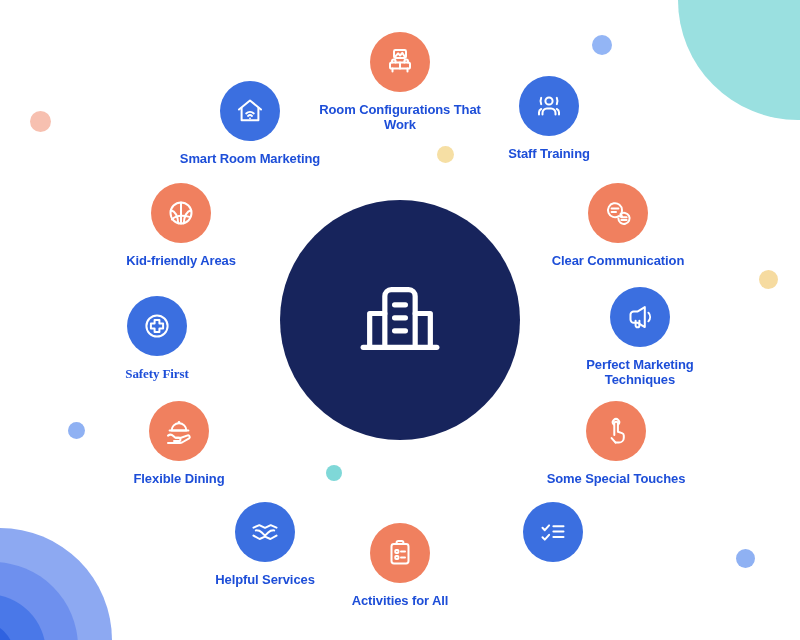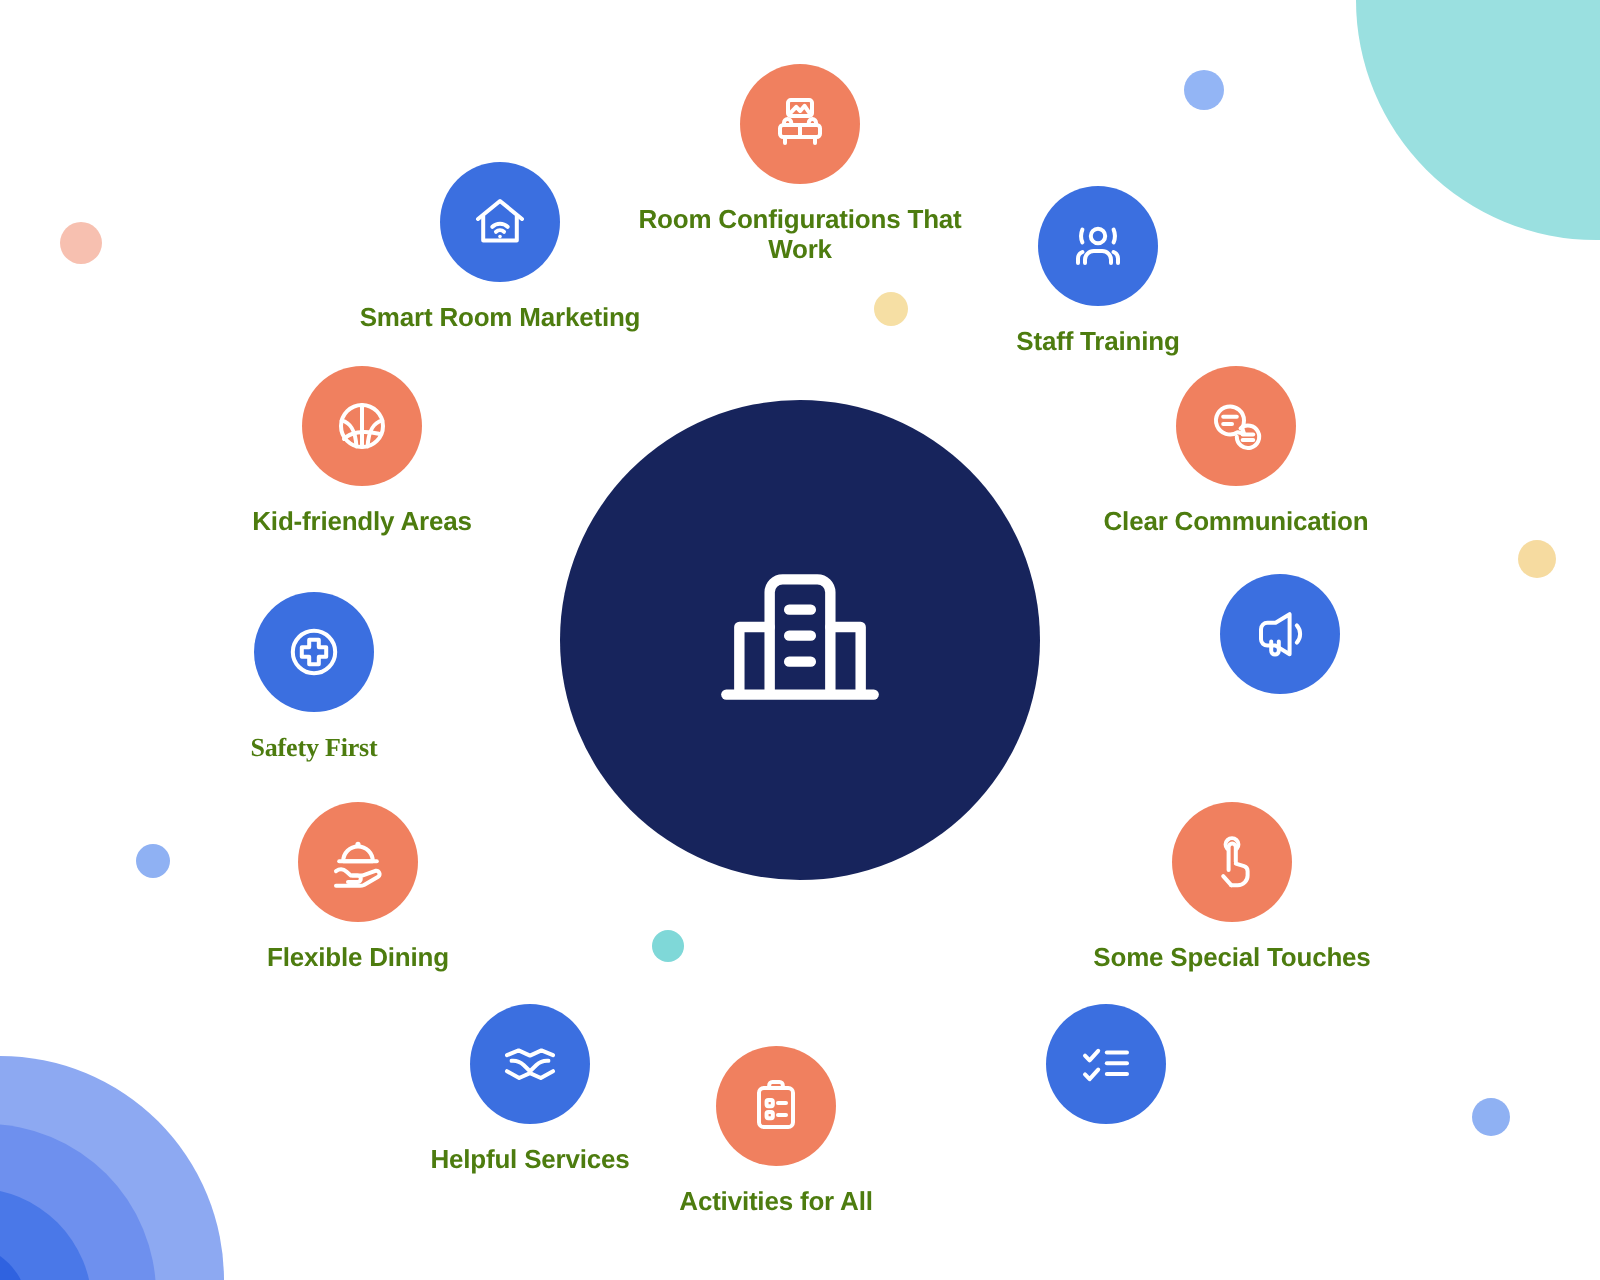--- a/index.html
+++ b/index.html
@@ -57,21 +57,21 @@
     display: flex;
     align-items: center;
     justify-content: center;
     flex: 0 0 auto;
   }
   .node .bubble svg { display: block; }
   .node .caption {
     margin-top: 10px;
     font-size: 13px;
     font-weight: bold;
-    color: #4d7c0f;
+    color: #1d4ed8;
     text-align: center;
     line-height: 1.17;
     letter-spacing: -0.1px;
     white-space: pre-line;
   }
   .blue   { background: #3b6fe0; }
   .coral  { background: #f0805f; }
 </style>
 </head>
 <body>
@@ -133,21 +133,21 @@
               <path d="M5 14.5L16 5.5l11 9"></path>
               <path d="M7.6 13v12.2h16.8V13"></path>
               <path d="M12.2 18.4a5.6 5.6 0 0 1 7.6 0"></path>
               <path d="M14 20.9a3 3 0 0 1 4 0"></path>
               <circle cx="16" cy="23.3" r="0.9" fill="#ffffff" stroke="none"></circle>
             </svg>
           </span>
         </div>
         <div class="caption">Smart Room Marketing</div>
       </div>
-      <div class="node" style="left: 469px; top: 93px; width: 160px;">
+      <div class="node" style="left: 469px; top: 76px; width: 160px;">
         <div class="bubble blue">
           <span>
             <svg width="32" height="32" viewBox="0 0 32 32" fill="none" stroke="#ffffff" stroke-width="2" stroke-linecap="round" stroke-linejoin="round">
               <circle cx="16" cy="11" r="3.6"></circle>
               <path d="M8.2 14.2a8.2 8.2 0 0 1 0-6.4"></path>
               <path d="M23.8 7.8a8.2 8.2 0 0 1 0 6.4"></path>
               <path d="M9.5 24.5v-1.6a4.4 4.4 0 0 1 4.4-4.4h4.2a4.4 4.4 0 0 1 4.4 4.4v1.6"></path>
               <path d="M6 24.5v-2.2a3.6 3.6 0 0 1 2.2-3.3"></path>
               <path d="M26 24.5v-2.2a3.6 3.6 0 0 0-2.2-3.3"></path>
             </svg>
@@ -198,20 +198,22 @@
       <div class="node" style="left: 560px; top: 287px; width: 160px;">
         <div class="bubble blue">
           <span>
             <svg width="32" height="32" viewBox="0 0 32 32" fill="none" stroke="#ffffff" stroke-width="2" stroke-linecap="round" stroke-linejoin="round">
               <path d="M6.5 13.6a3.2 3.2 0 0 1 3.2-3.2h4.1l7-4.3v20l-7-4.3H9.7a3.2 3.2 0 0 1-3.2-3.2z"></path>
               <path d="M11.6 19.8v4.6a1.9 1.9 0 0 0 3.8 0v-4.6"></path>
               <path d="M24.4 11.7a6.4 6.4 0 0 1 0 8.6"></path>
             </svg>
           </span>
         </div>
+        <div class="caption">Perfect Marketing
+Techniques</div>
       </div>
       <div class="node" style="left: 99px; top: 401px; width: 160px;">
         <div class="bubble coral">
           <span>
             <svg width="32" height="32" viewBox="0 0 32 32" fill="none" stroke="#ffffff" stroke-width="2" stroke-linecap="round" stroke-linejoin="round">
               <circle cx="16" cy="7.2" r="1.3" fill="#ffffff" stroke="none"></circle>
               <path d="M8.6 15.6a7.4 7.4 0 0 1 14.8 0z"></path>
               <line x1="6.6" y1="15.6" x2="25.4" y2="15.6"></line>
               <path d="M5 20.6c1.9-1.4 3.8-1.1 5.3.3l2.1 1.9h3.4a1.6 1.6 0 0 1 0 3.2H11"></path>
               <path d="M13.2 22.8h4.9l6.6-2.4a1.7 1.7 0 0 1 1.4 3L19 27.5a5 5 0 0 1-2 .4H5"></path>
@@ -251,21 +253,21 @@
             <svg width="32" height="32" viewBox="0 0 32 32" fill="none" stroke="#ffffff" stroke-width="2" stroke-linecap="round" stroke-linejoin="round">
               <path d="M5.5 11.8l2.3 2.4 4.3-4.8"></path>
               <path d="M5.5 21.2l2.3 2.4 4.3-4.8"></path>
               <line x1="16.4" y1="10.2" x2="26.5" y2="10.2"></line>
               <line x1="16.4" y1="15.6" x2="26.5" y2="15.6"></line>
               <line x1="16.4" y1="21" x2="26.5" y2="21"></line>
             </svg>
           </span>
         </div>
       </div>
-      <div class="node" style="left: 308px; top: 523px; width: 160px; align-items: center;">
+      <div class="node" style="left: 320px; top: 523px; width: 160px; align-items: center;">
         <div class="bubble coral">
           <span>
             <svg width="32" height="32" viewBox="0 0 32 32" fill="none" stroke="#ffffff" stroke-width="2" stroke-linecap="round" stroke-linejoin="round">
               <rect x="7.5" y="7" width="17" height="19.5" rx="2.4"></rect>
               <path d="M12.6 7V5.6a1.6 1.6 0 0 1 1.6-1.6h3.6a1.6 1.6 0 0 1 1.6 1.6V7"></path>
               <rect x="11.3" y="13" width="3.1" height="3.1" rx="0.8"></rect>
               <rect x="11.3" y="19" width="3.1" height="3.1" rx="0.8"></rect>
               <line x1="17" y1="14.5" x2="21" y2="14.5"></line>
               <line x1="17" y1="20.5" x2="21" y2="20.5"></line>
             </svg>

